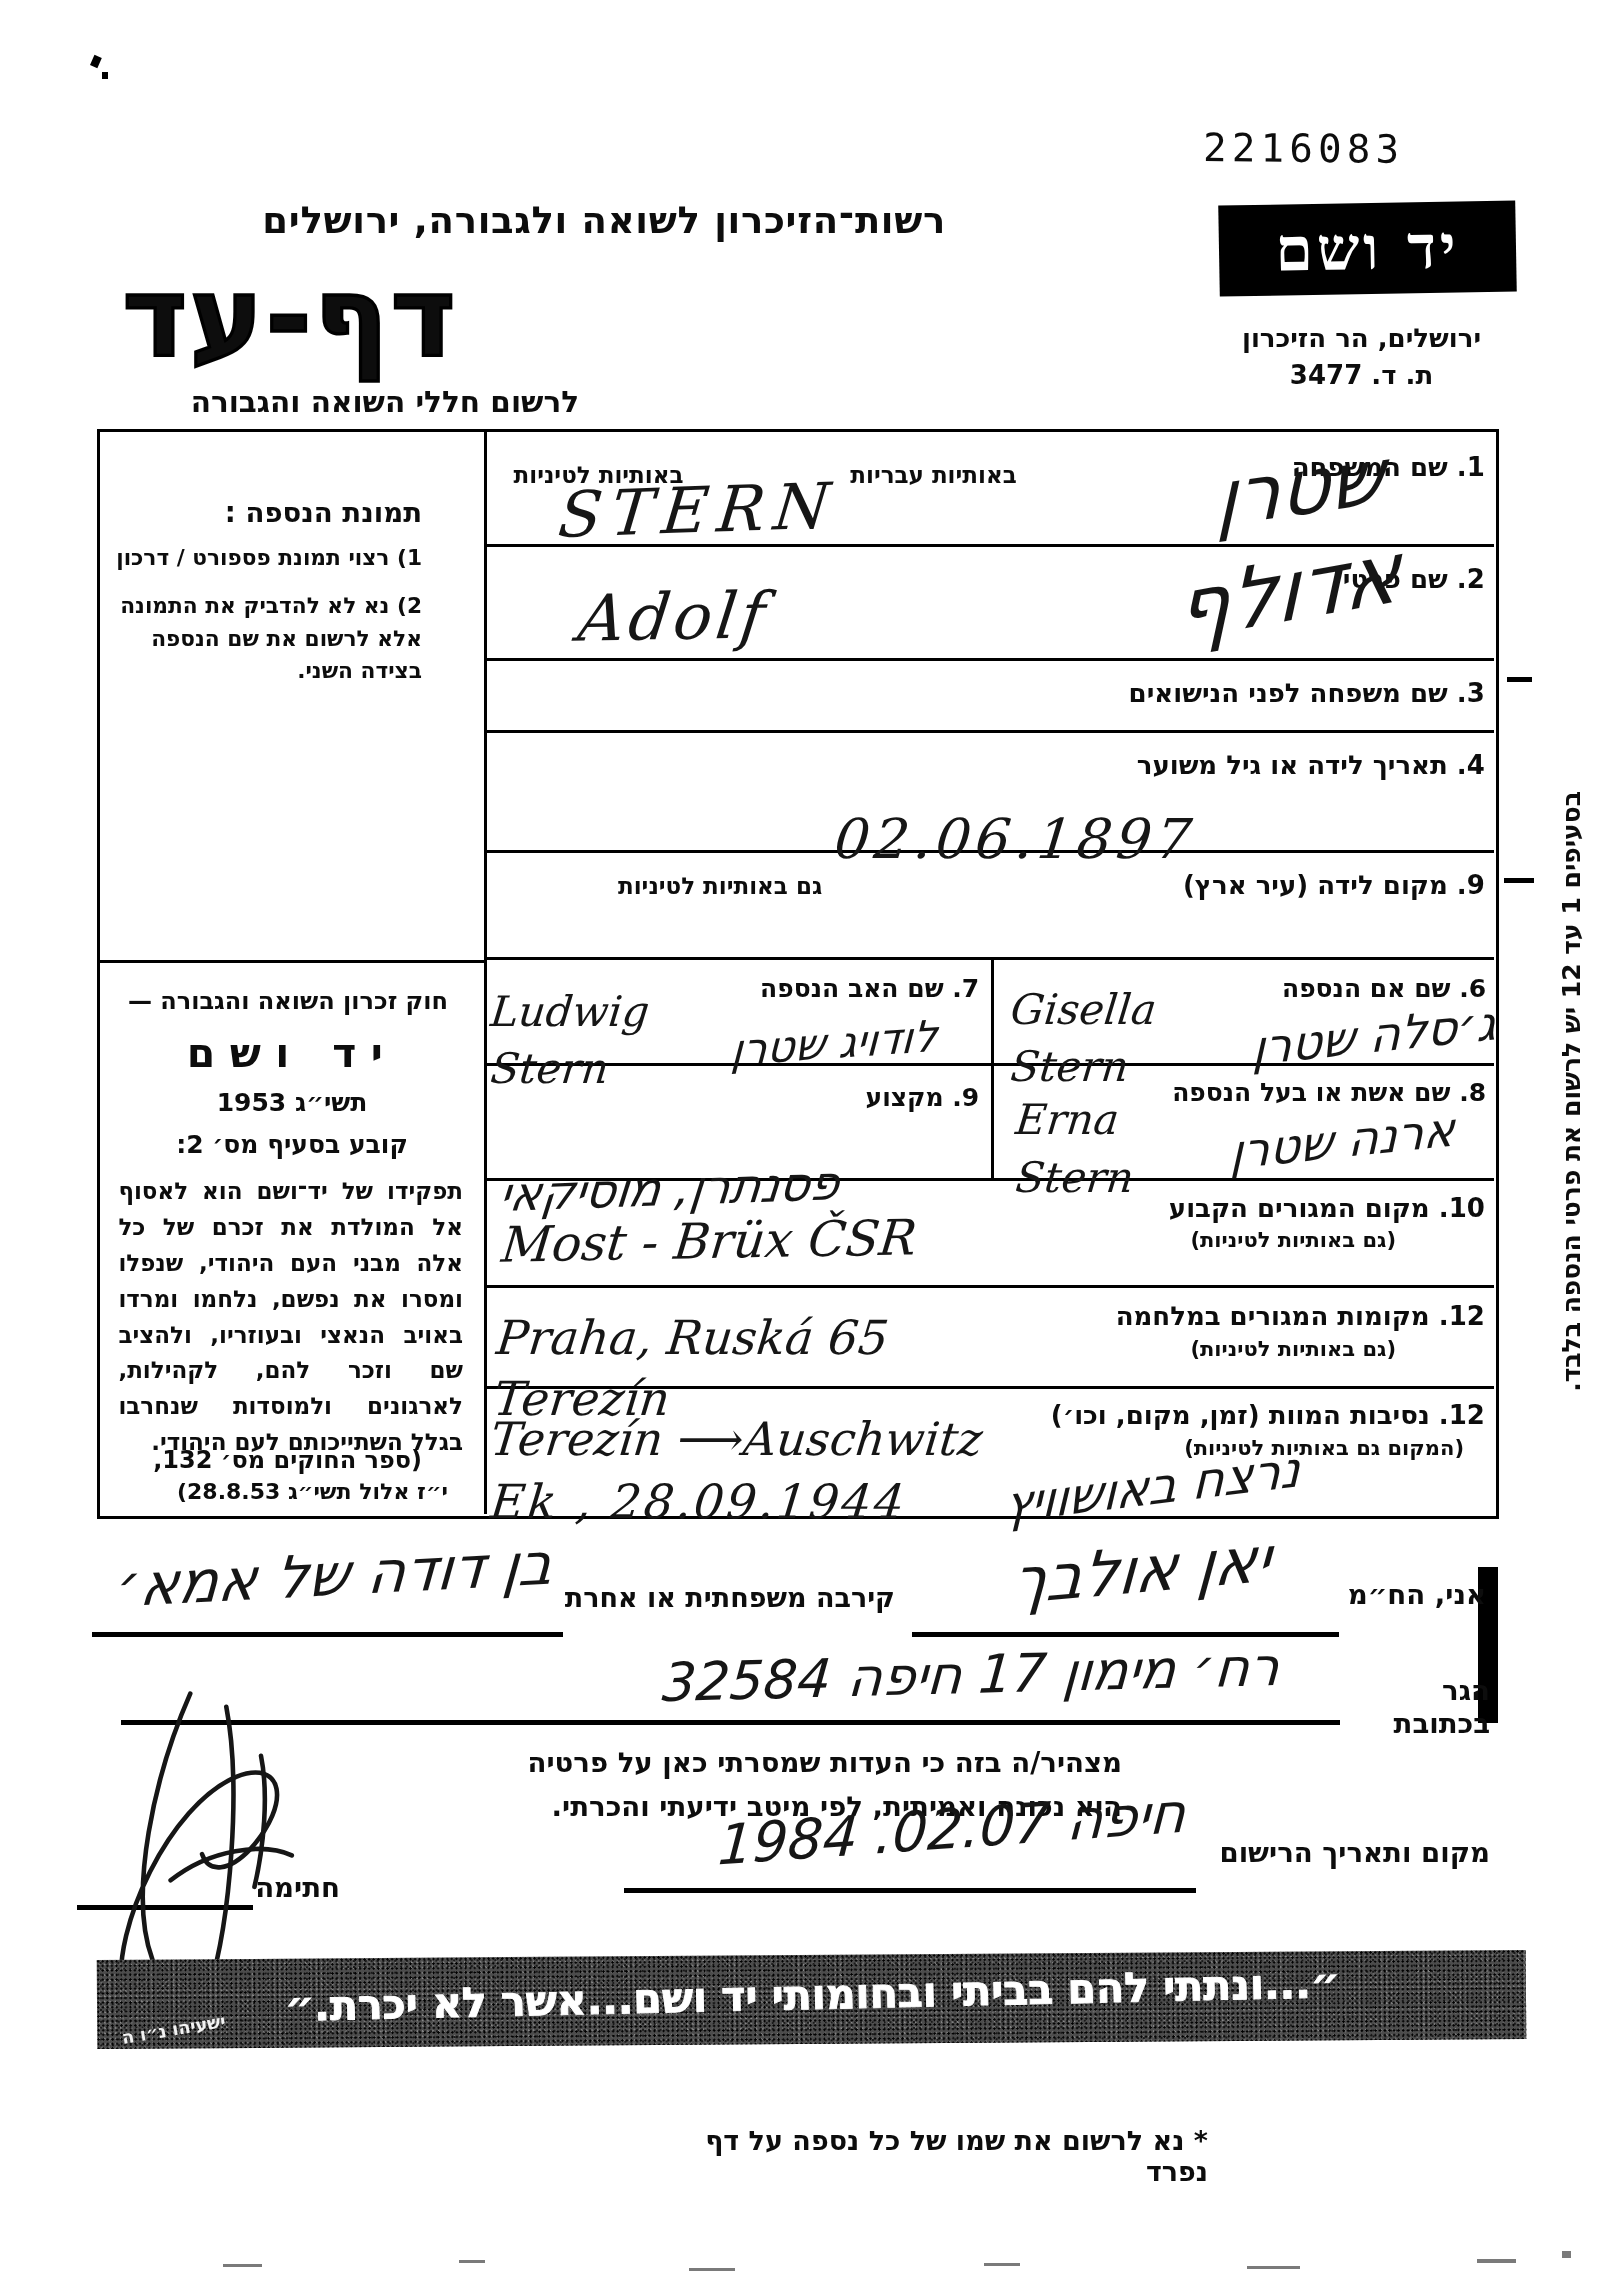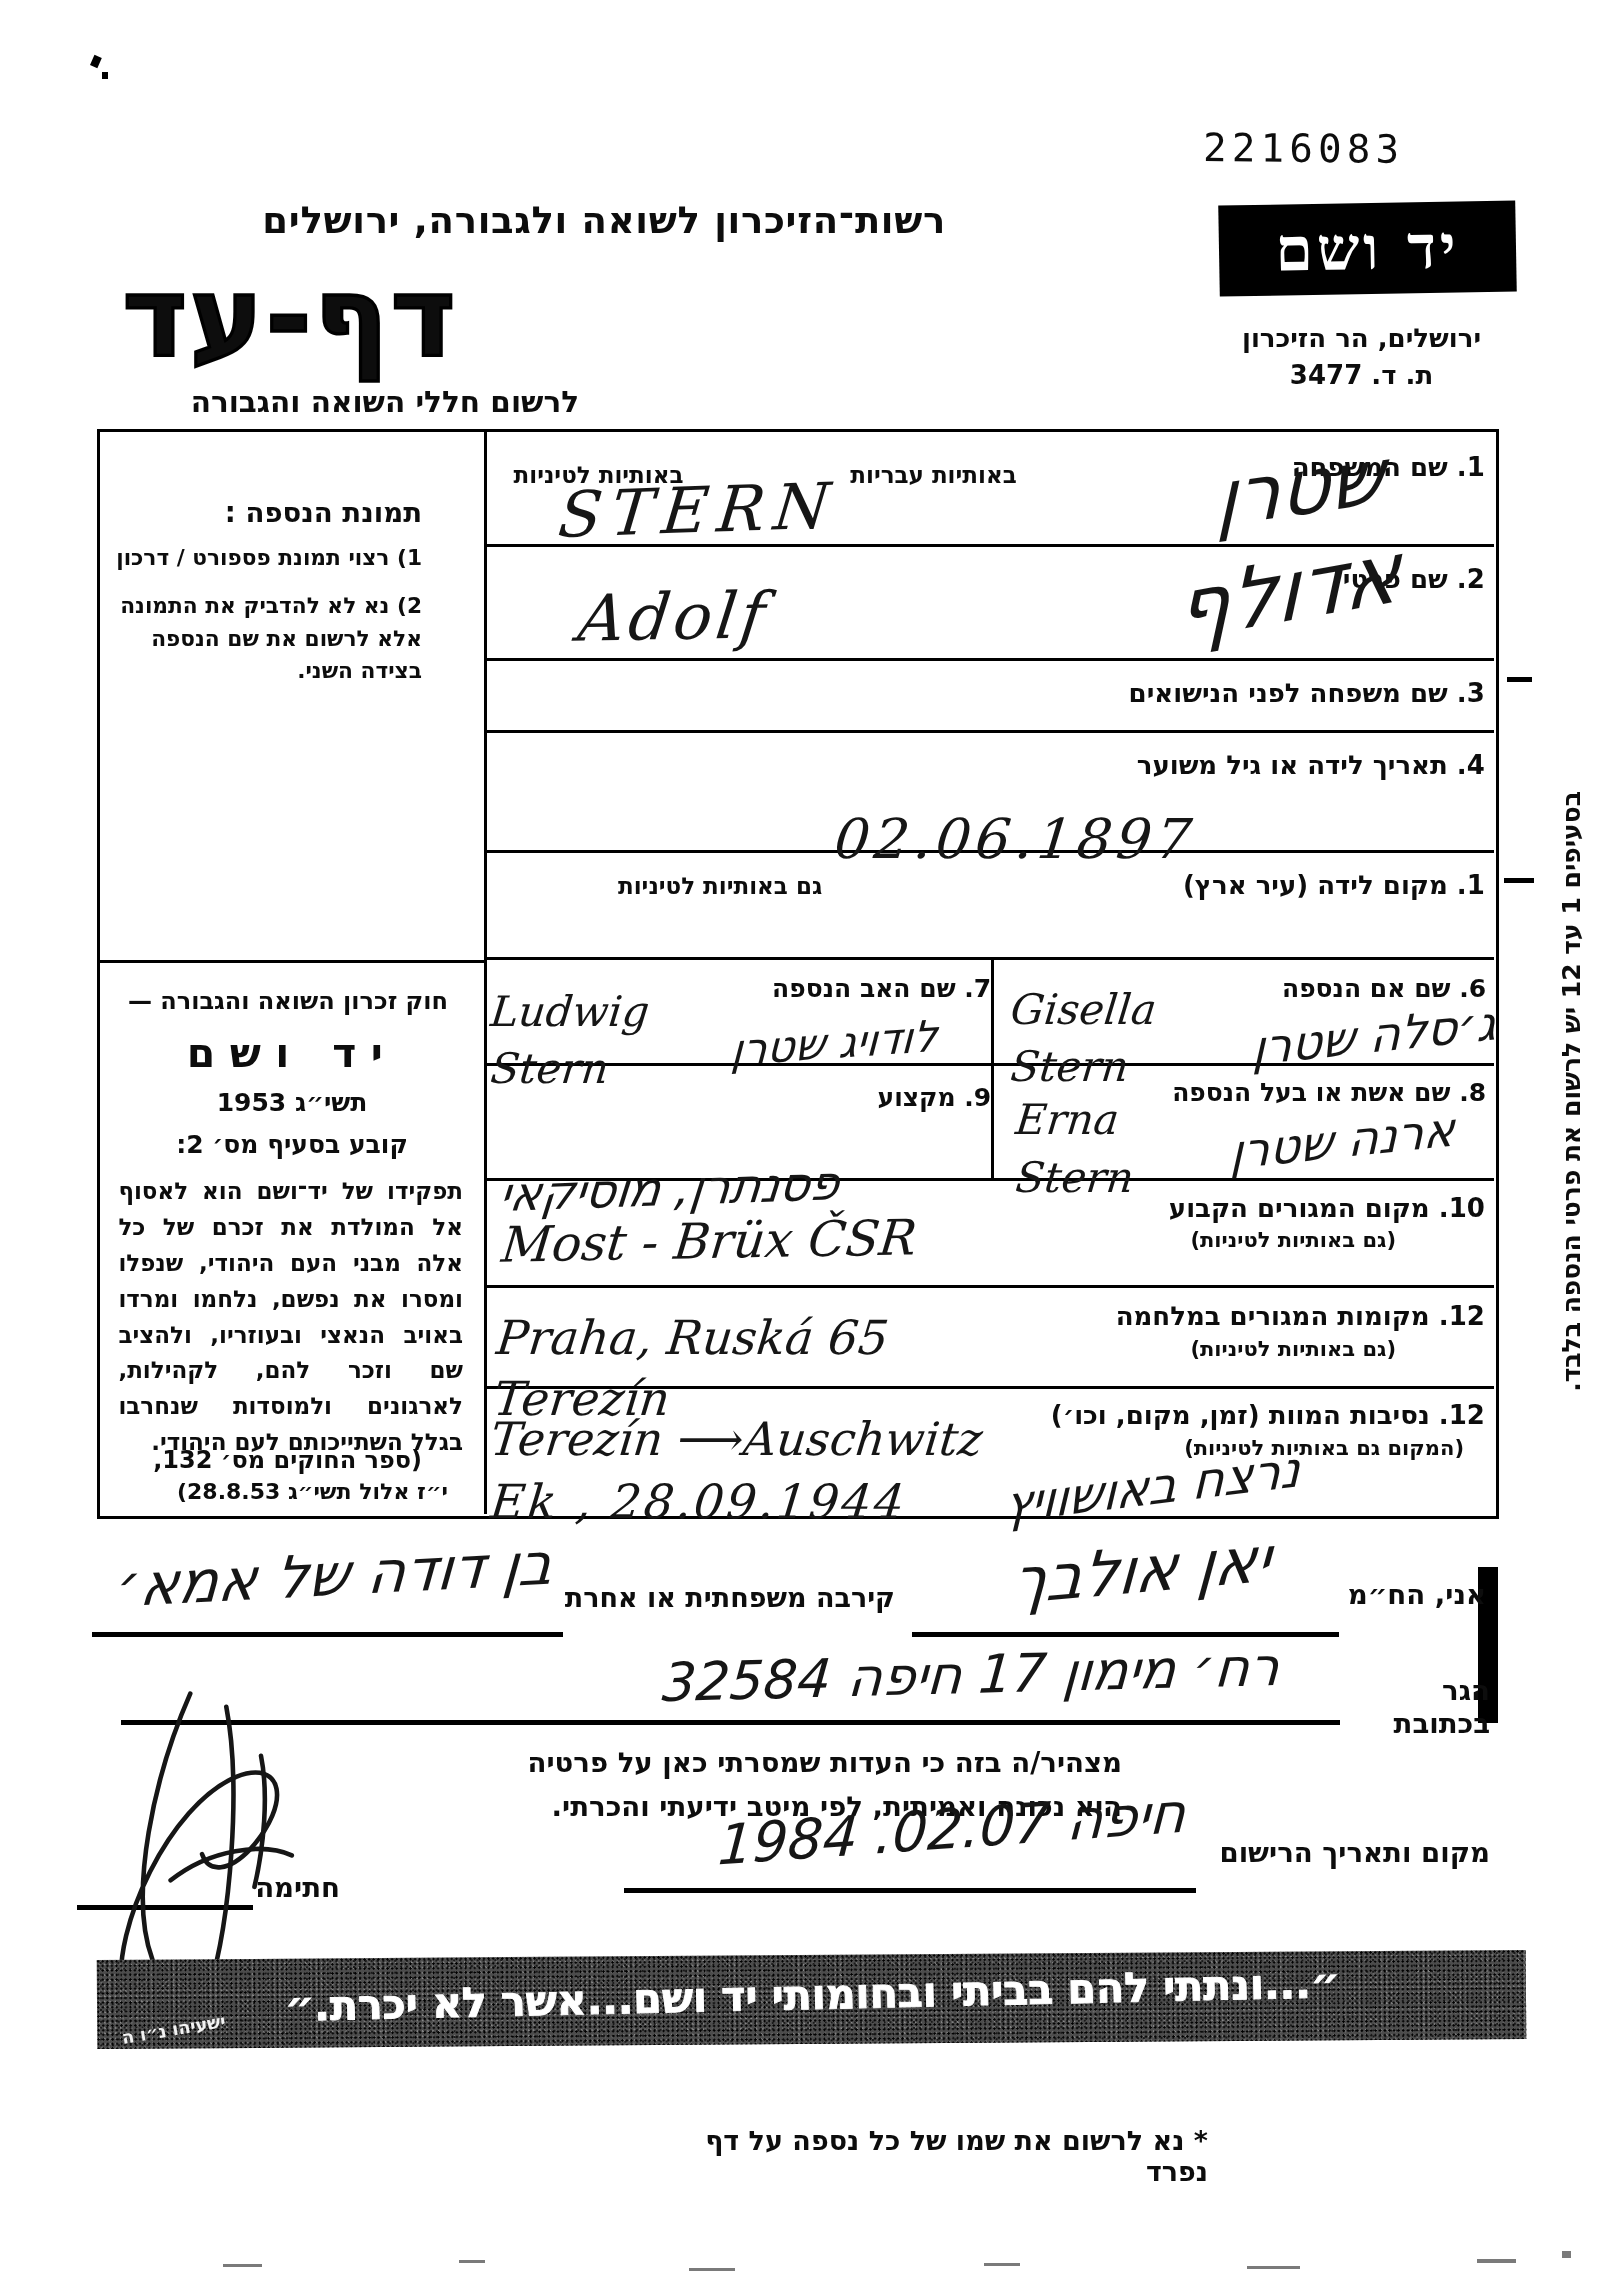--- a/index.html
+++ b/index.html
@@ -10,21 +10,21 @@
   .right{text-align:right;}
   .center{text-align:center;}
   .lbl{direction:rtl;font-weight:bold;font-size:26px;white-space:nowrap;}
   .sublbl{direction:rtl;font-weight:bold;font-size:21px;white-space:nowrap;}
   .hw{font-family:"DejaVu Serif",serif;font-style:italic;color:#161616;white-space:nowrap;}
   .hwh{font-family:"DejaVu Sans",sans-serif;font-style:italic;color:#161616;white-space:nowrap;direction:rtl;}
   .bline{position:absolute;background:#000;height:4.6px;}
   .row{position:relative;border-bottom:3.9px solid #000;box-sizing:border-box;}
   .row:last-child{border-bottom:none;}
   .cellR{position:absolute;right:0;top:0;height:100%;width:503px;border-left:3.9px solid #000;box-sizing:border-box;}
-  .cellL{position:absolute;left:0;top:0;height:100%;width:504px;padding-left:12px;}
+  .cellL{position:absolute;left:0;top:0;height:100%;width:504px;}
   #main-box{position:absolute;left:97px;top:429px;width:1402px;height:1090px;border:3.9px solid #000;box-sizing:border-box;}
   #sidebar{position:absolute;left:0;top:0;width:387px;height:1082px;border-right:3.9px solid #000;box-sizing:border-box;}
   #photo-sec{position:relative;height:531px;border-bottom:3.9px solid #000;box-sizing:border-box;}
   #law-sec{position:relative;height:551px;}
   #rows{position:absolute;left:387px;top:0;width:1007px;height:1082px;}
   #banner{position:absolute;left:97px;top:1955px;width:1429px;height:89px;
      background-color:#4c4c4c;
      background-image:
        radial-gradient(circle at 1.3px 1.3px,#000 22%,transparent 23%),
        radial-gradient(circle at 3.9px 3.3px,#1a1a1a 20%,transparent 21%),
@@ -89,21 +89,21 @@
       <div class="row" style="height:114px;">
         <div class="abs lbl" style="right:9.2px;top:17px;">2. שם פרטי</div>
       </div>
       <div class="row" style="height:72px;">
         <div class="abs lbl" style="right:9.2px;top:17px;">3. שם משפחה לפני הנישואים</div>
       </div>
       <div class="row" style="height:120px;">
         <div class="abs lbl" style="right:9.2px;top:17px;">4. תאריך לידה או גיל משוער</div>
       </div>
       <div class="row" style="height:107px;">
-        <div class="abs lbl" style="right:9.2px;top:17px;">1. מקום לידה (עיר ארץ)</div>
+        <div class="abs lbl" style="right:9.2px;top:17px;">9. מקום לידה (עיר ארץ)</div>
         <div class="abs he" style="left:131px;top:19.7px;font-size:23px;">גם באותיות לטיניות</div>
       </div>
       <div class="row" style="height:106px;">
         <div class="cellR">
           <div class="abs lbl" style="right:7.9px;top:14.4px;font-size:25px;">6. שם אם הנספה</div>
         </div>
         <div class="cellL">
           <div class="abs lbl" style="right:11.8px;top:14.4px;font-size:25px;">7. שם האב הנספה</div>
         </div>
       </div>

